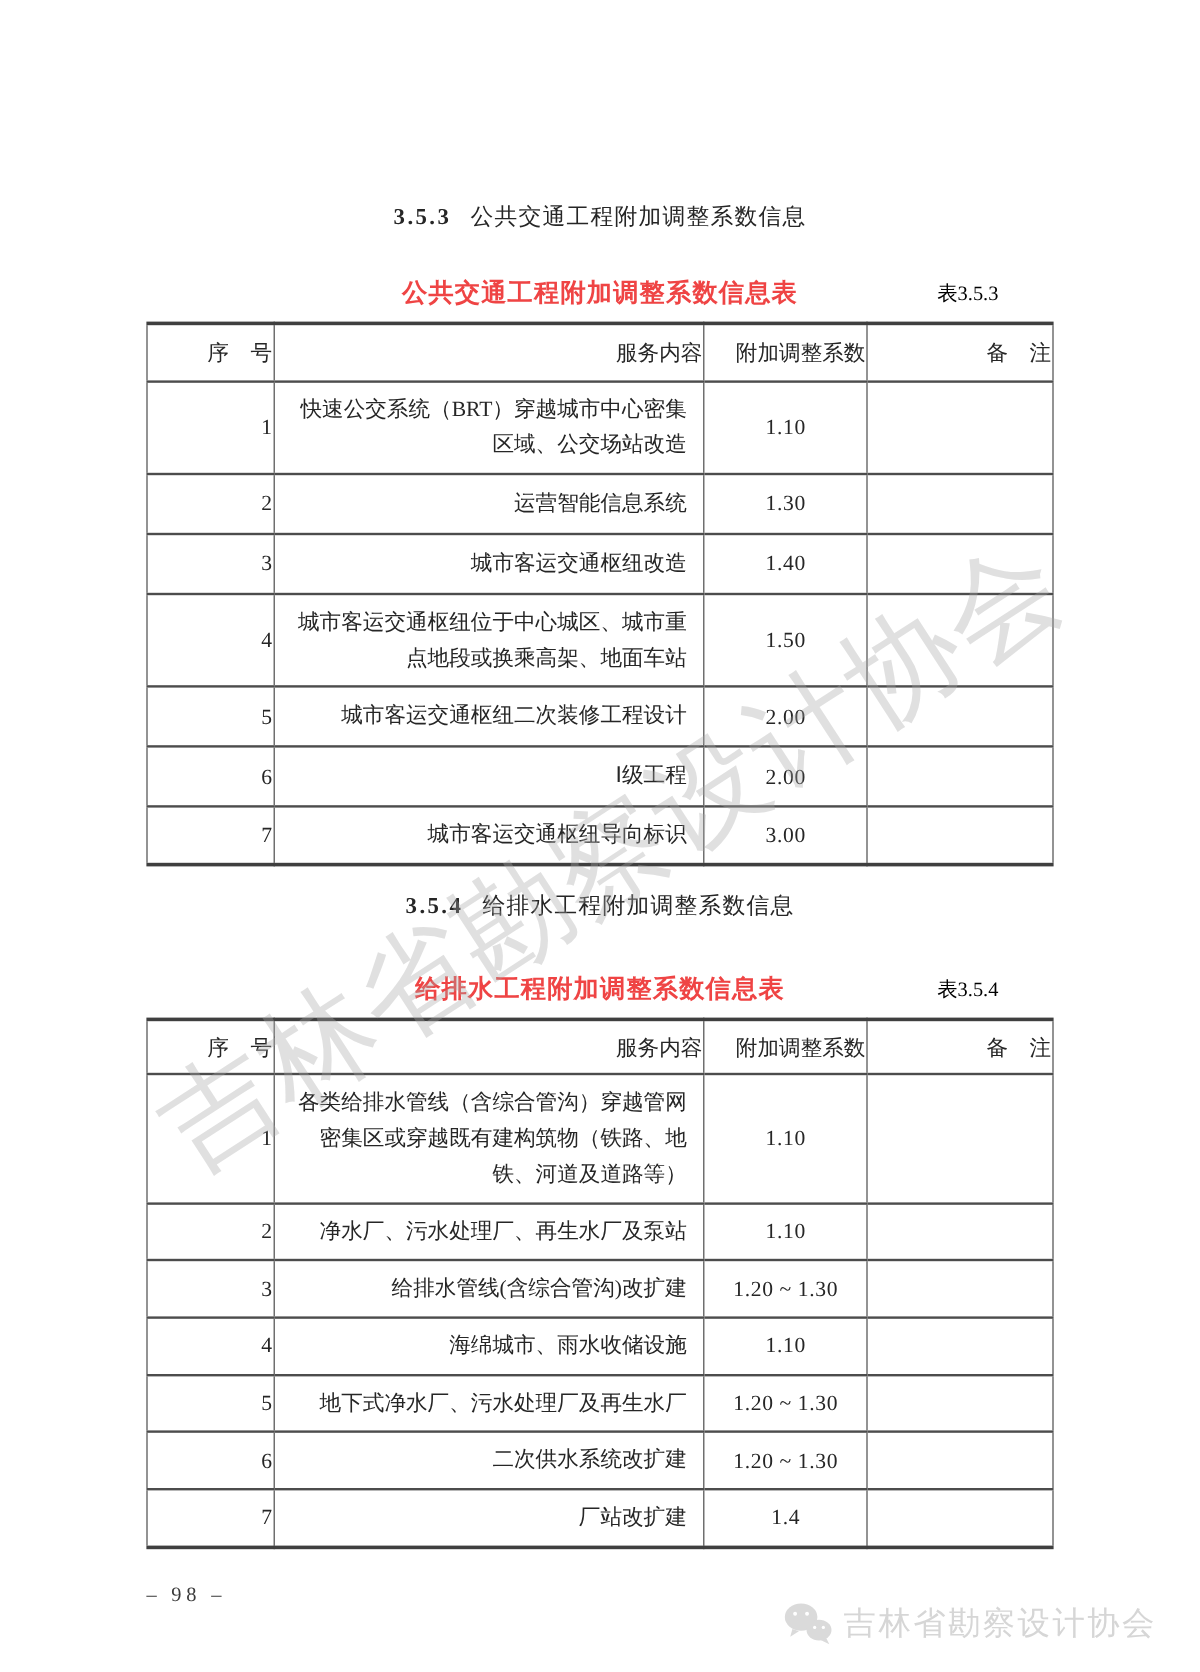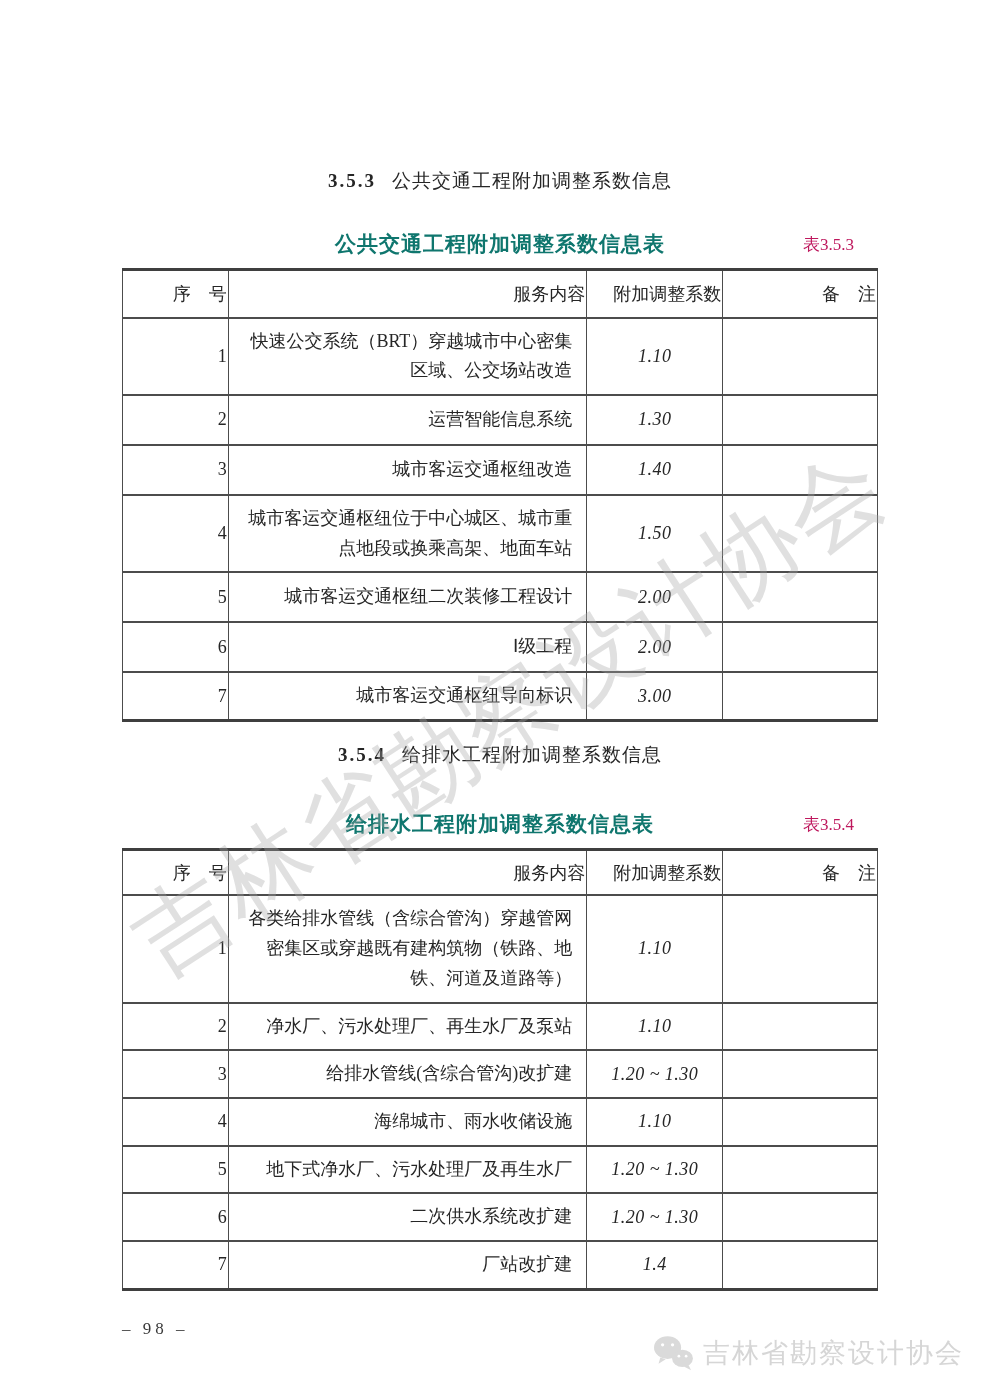--- a/index.html
+++ b/index.html
@@ -33,28 +33,28 @@
     text-align:center;
     margin-top:36px;
     height:28px;
   }
   .table-title{
     display:inline-block;
     font-family:"Liberation Sans", sans-serif;
     font-weight:700;
     font-size:21px;
     letter-spacing:1px;
-    color:#0f766e;
+    color:#ef4444;
   }
   .table-label{
     position:absolute;
-    right:24px;
+    right:46px;
     bottom:2px;
     font-size:17px;
-    color:#be185d;
+    color:#000000;
   }
   table.coef-table{
     width:100%;
     border-collapse:collapse;
     table-layout:fixed;
     margin-top:10px;
     border-top:3px solid #3f3f3f;
     border-bottom:3px solid #3f3f3f;
   }
   table.coef-table td, table.coef-table th{
@@ -66,21 +66,21 @@
     font-weight:400;
     background:transparent;
     vertical-align:middle;
   }
   .c-no, th{ text-align:right; }
   .c-content{
     text-align:right;
     padding:8px 14px;
     line-height:1.65;
   }
-  .c-coef{ text-align:center; letter-spacing:0.5px;font-style:italic; }
+  .c-coef{ text-align:center; letter-spacing:0.5px; }
   .c-remark{ }
   .note{
     margin:14px 0 0 0;
     padding-left:30px;
     font-size:15px;
     color:#333333;
     letter-spacing:0.5px;
   }
   .sec2{ margin-top:20px; }
   .title-row-2{ margin-top:42px; }

